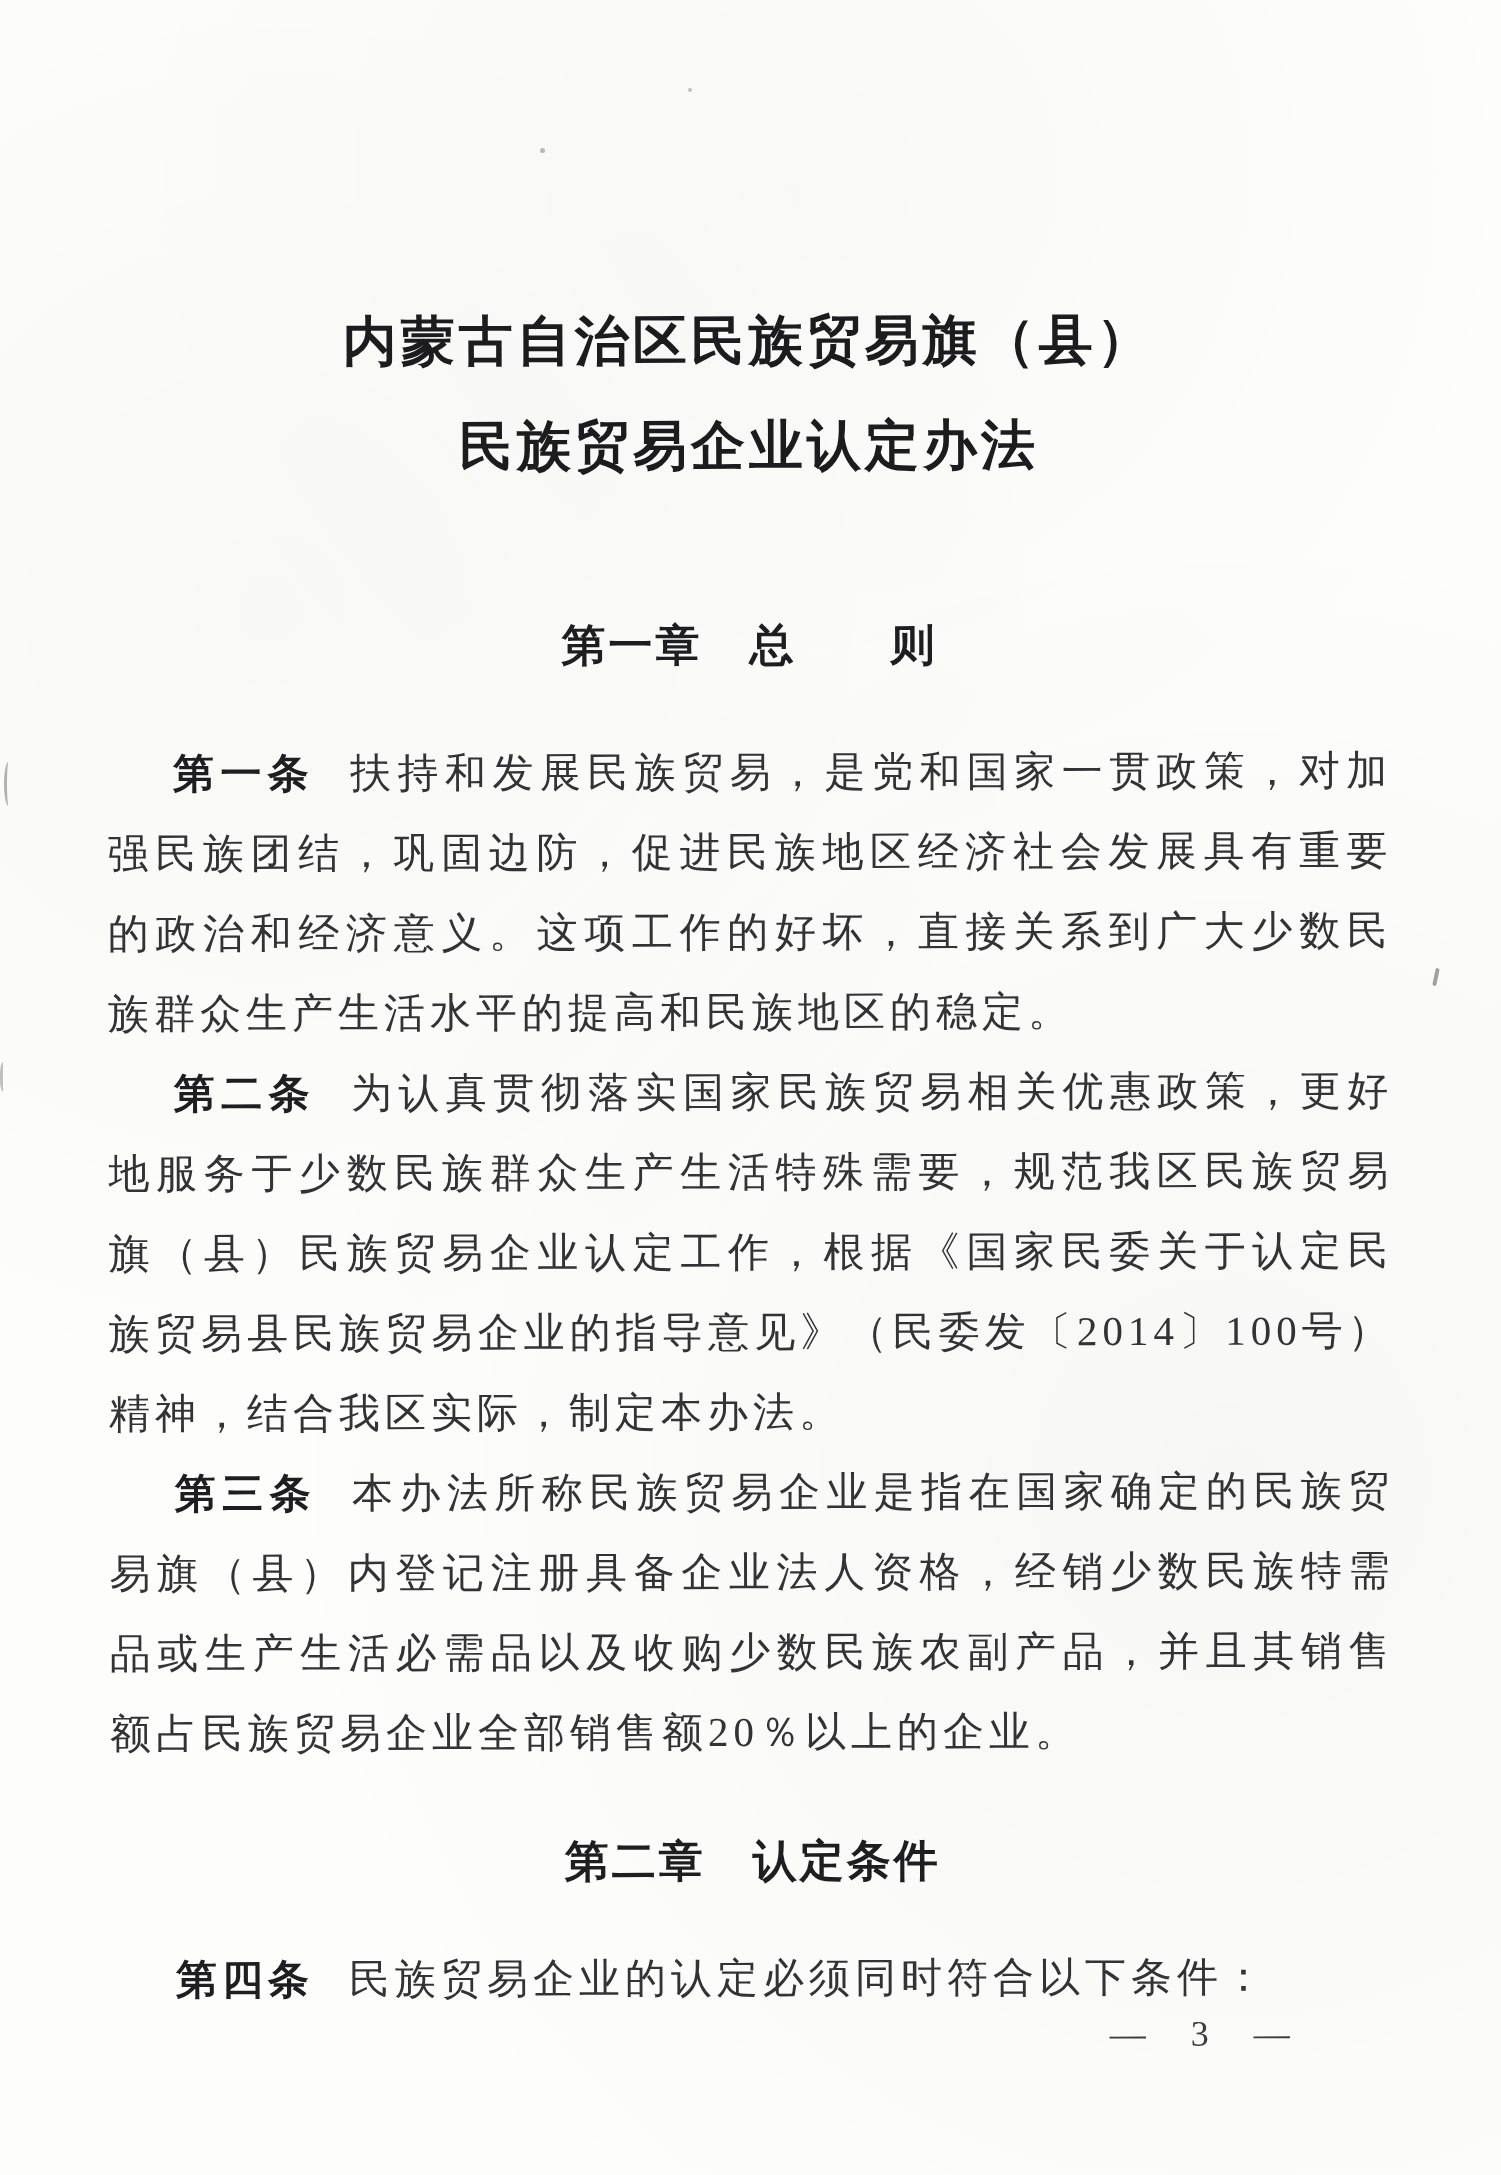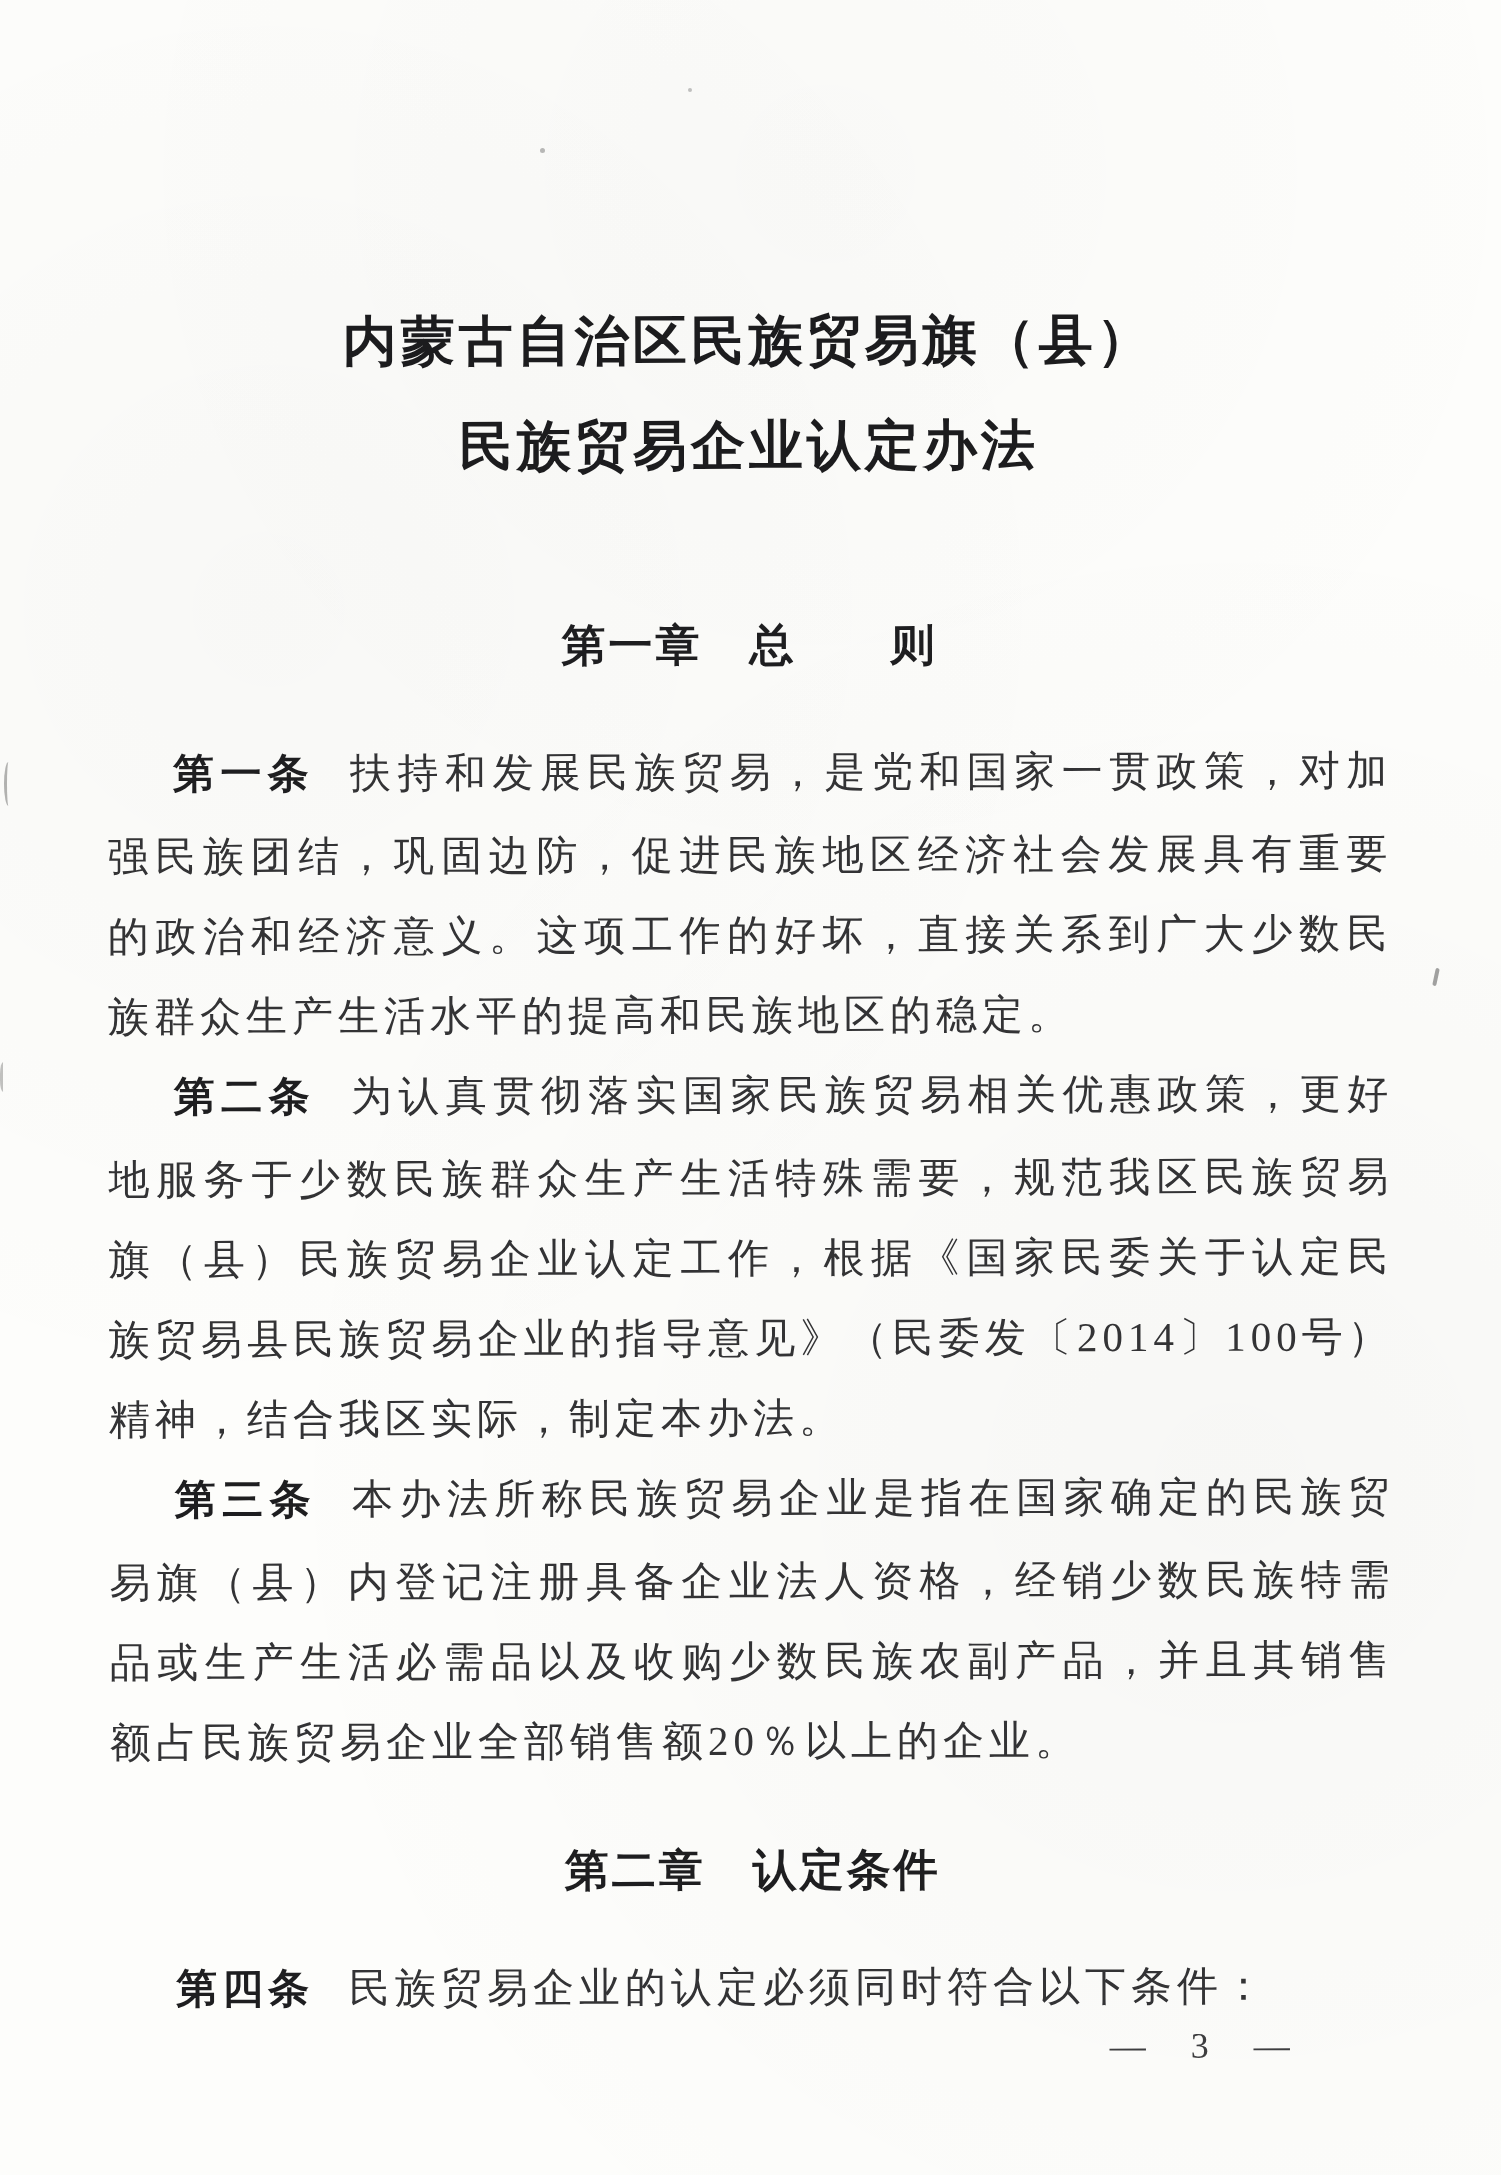--- a/index.html
+++ b/index.html
@@ -58,21 +58,21 @@
   .article {
     margin: 0;
     font-size: 41px;
     line-height: 80px;
     letter-spacing: 5px;
     text-align: justify;
     text-indent: 1.6em;
     color: #333335;
   }
   .article-label {
-    font-family: Liberation Mono, monospace;
+    font-family: Liberation Sans, sans-serif;
     font-weight: 700;
     color: #1e1e20;
     margin-right: 0.85em;
   }
   .article.last { margin-top: 48px; }
   .page-number {
     margin-top: -4px;
     text-align: right;
     padding-right: 96px;
     font-size: 36px;

